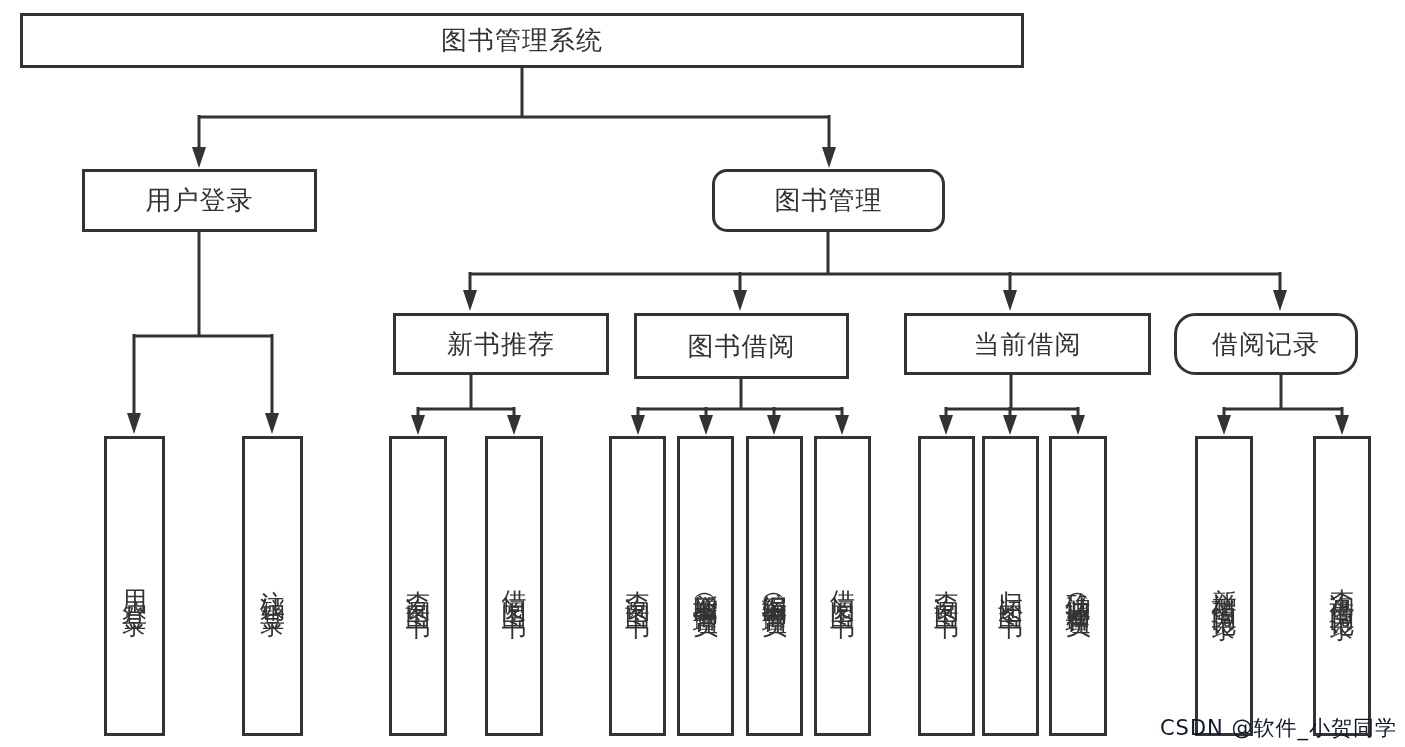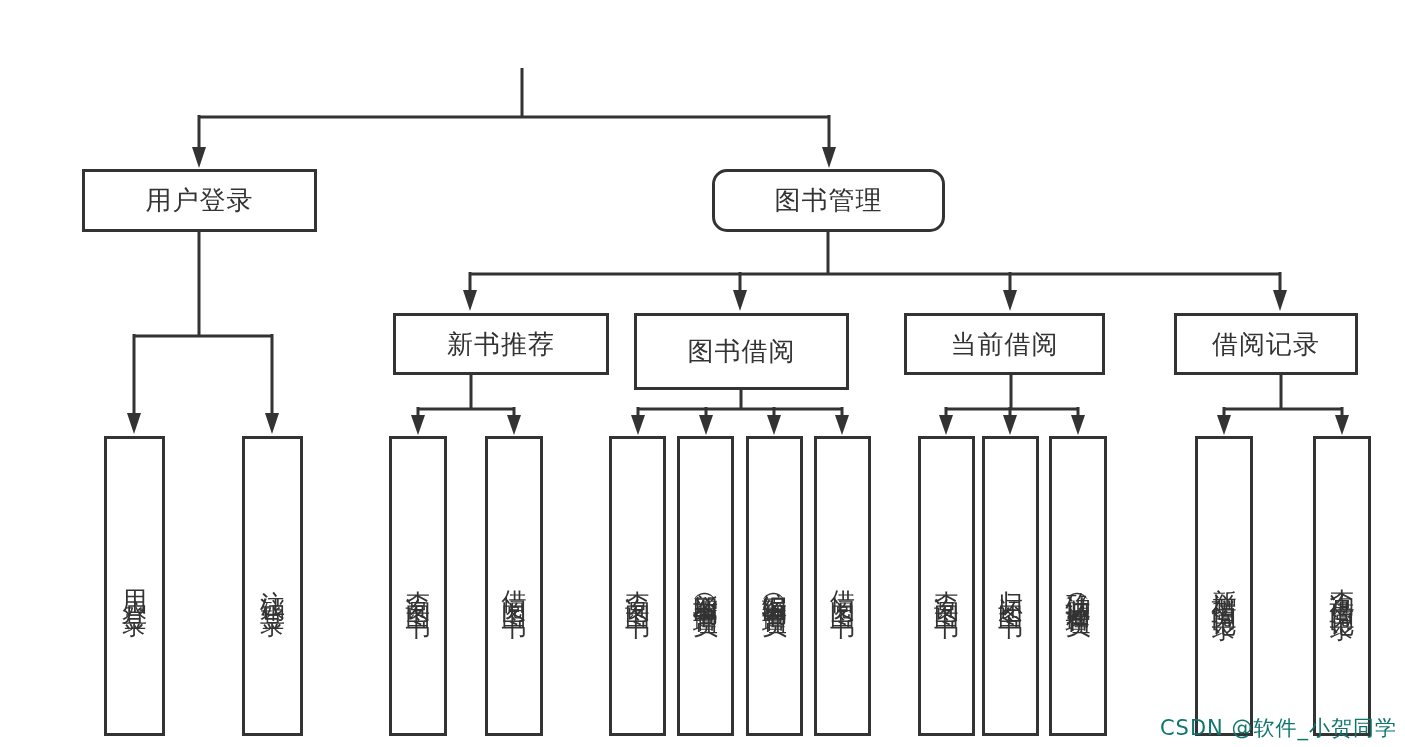--- a/index.html
+++ b/index.html
@@ -50,21 +50,21 @@
     font-size: 25px;
   }
   .box.s4 { letter-spacing: 8px; }
   .box.s6 { letter-spacing: 6px; }
   .box.s9 { letter-spacing: 3px; }
   .watermark {
     position: absolute;
     right: 8px;
     top: 714px;
     font-size: 21px;
-    color: #0f766e;
+    color: #0f172a;
     letter-spacing: 1px;
     z-index: 10;
     white-space: nowrap;
   }
 </style>
 </head>
 <body>
 
 <div class="stage">
 
@@ -111,28 +111,29 @@
       <polygon points="1071,415 1085,415 1078,435"></polygon>
     </g>
 
     <g>
       <path d="M1281,375 V409 M1224,409 H1342 M1224,407 V416 M1342,407 V416"></path>
       <polygon points="1217,415 1231,415 1224,435"></polygon>
       <polygon points="1335,415 1349,415 1342,435"></polygon>
     </g>
   </svg>
 
+  <div class="box" style="left:20px; top:13px; width:1004px; height:55px;">图书管理系统</div>
 
   <div class="box" style="left:82px; top:169px; width:235px; height:63px;">用户登录</div>
   <div class="box" style="left:712px; top:169px; width:233px; height:63px;border-radius:15px;">图书管理</div>
 
   <div class="box" style="left:363px; top:313px; width:216px; height:62px;margin-left:30px;">新书推荐</div>
-  <div class="box" style="left:634px; top:313px; width:215px; height:77px;">图书借阅</div>
-  <div class="box" style="left:904px; top:313px; width:201px; height:62px;">当前借阅</div>
-  <div class="box" style="left:1174px; top:313px; width:184px; height:62px;">借阅记录</div>
+  <div class="box" style="left:634px; top:313px; width:215px; height:66px;">图书借阅</div>
+  <div class="box" style="left:904px; top:313px; width:247px; height:62px;">当前借阅</div>
+  <div class="box" style="left:1174px; top:313px; width:184px; height:62px;border-radius:21px;">借阅记录</div>
 
   <div class="box v s4" style="left:104px; top:436px; width:61px; height:300px;">用户登录</div>
   <div class="box v s4" style="left:242px; top:436px; width:61px; height:300px;">注销登录</div>
 
   <div class="box v s4" style="left:389px; top:436px; width:58px; height:300px;">查询图书</div>
   <div class="box v s4" style="left:485px; top:436px; width:58px; height:300px;">借阅图书</div>
 
   <div class="box v s4" style="left:609px; top:436px; width:57px; height:300px;">查询图书</div>
   <div class="box v s9" style="left:677px; top:436px; width:57px; height:300px;">新增图书（管理员）</div>
   <div class="box v s9" style="left:746px; top:436px; width:57px; height:300px;">编辑图书（管理员）</div>

